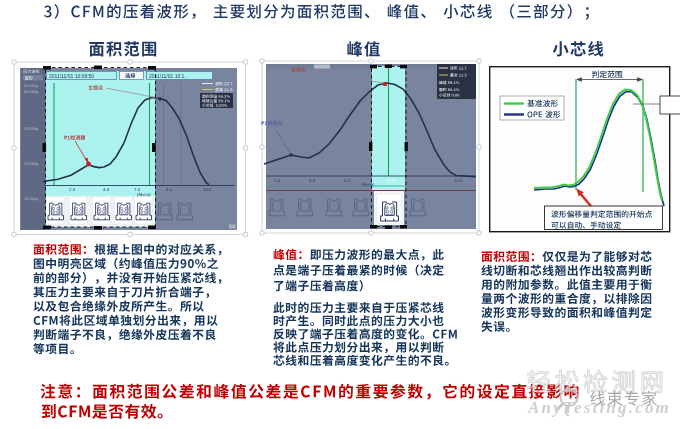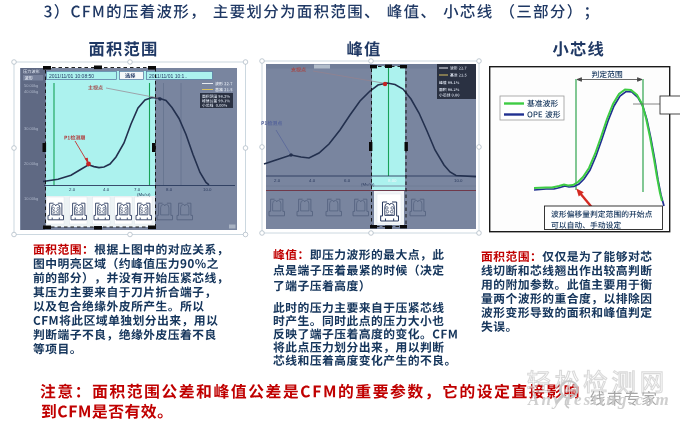--- a/index.html
+++ b/index.html
@@ -1209,21 +1209,21 @@
           <use href="#g5x" transform="translate(574.4 228.0) scale(0.0078 -0.0078)"></use>
           <use href="#gk" transform="translate(582.2 228.0) scale(0.0078 -0.0078)"></use>
           <use href="#g5y" transform="translate(590.0 228.0) scale(0.0078 -0.0078)"></use>
           <use href="#g5x" transform="translate(597.8 228.0) scale(0.0078 -0.0078)"></use>
           <use href="#g5z" transform="translate(605.6 228.0) scale(0.0078 -0.0078)"></use>
           <use href="#g5i" transform="translate(613.4 228.0) scale(0.0078 -0.0078)"></use>
         </g>
       </g>
     </svg></div>
 
-<div class="abs" style="left:520px;top:357px;width:160px;height:64px;text-decoration:underline;">
+<div class="abs" style="left:520px;top:365px;width:160px;height:64px;text-decoration:underline;">
 <svg width="160" height="64" viewBox="0 0 160 64" style="position:absolute;left:0;top:0;">
 
   <g stroke="#c2c2c2" stroke-opacity="0.9" fill="none">
     <circle cx="49" cy="32.5" r="8.5" stroke-width="2.2"></circle>
     <path d="M42.5,39 L36,46" stroke-width="3"></path>
     <path d="M47,41 q-4,7 2,10" stroke-width="1.6"></path>
   </g>
 
   <text x="8" y="47.5" font-size="17px" font-weight="bold" font-style="italic" font-family="Liberation Serif" fill="#cacaca" fill-opacity="0.9" style="letter-spacing:2.2px;">AnyTesting.com</text>
 </svg>

